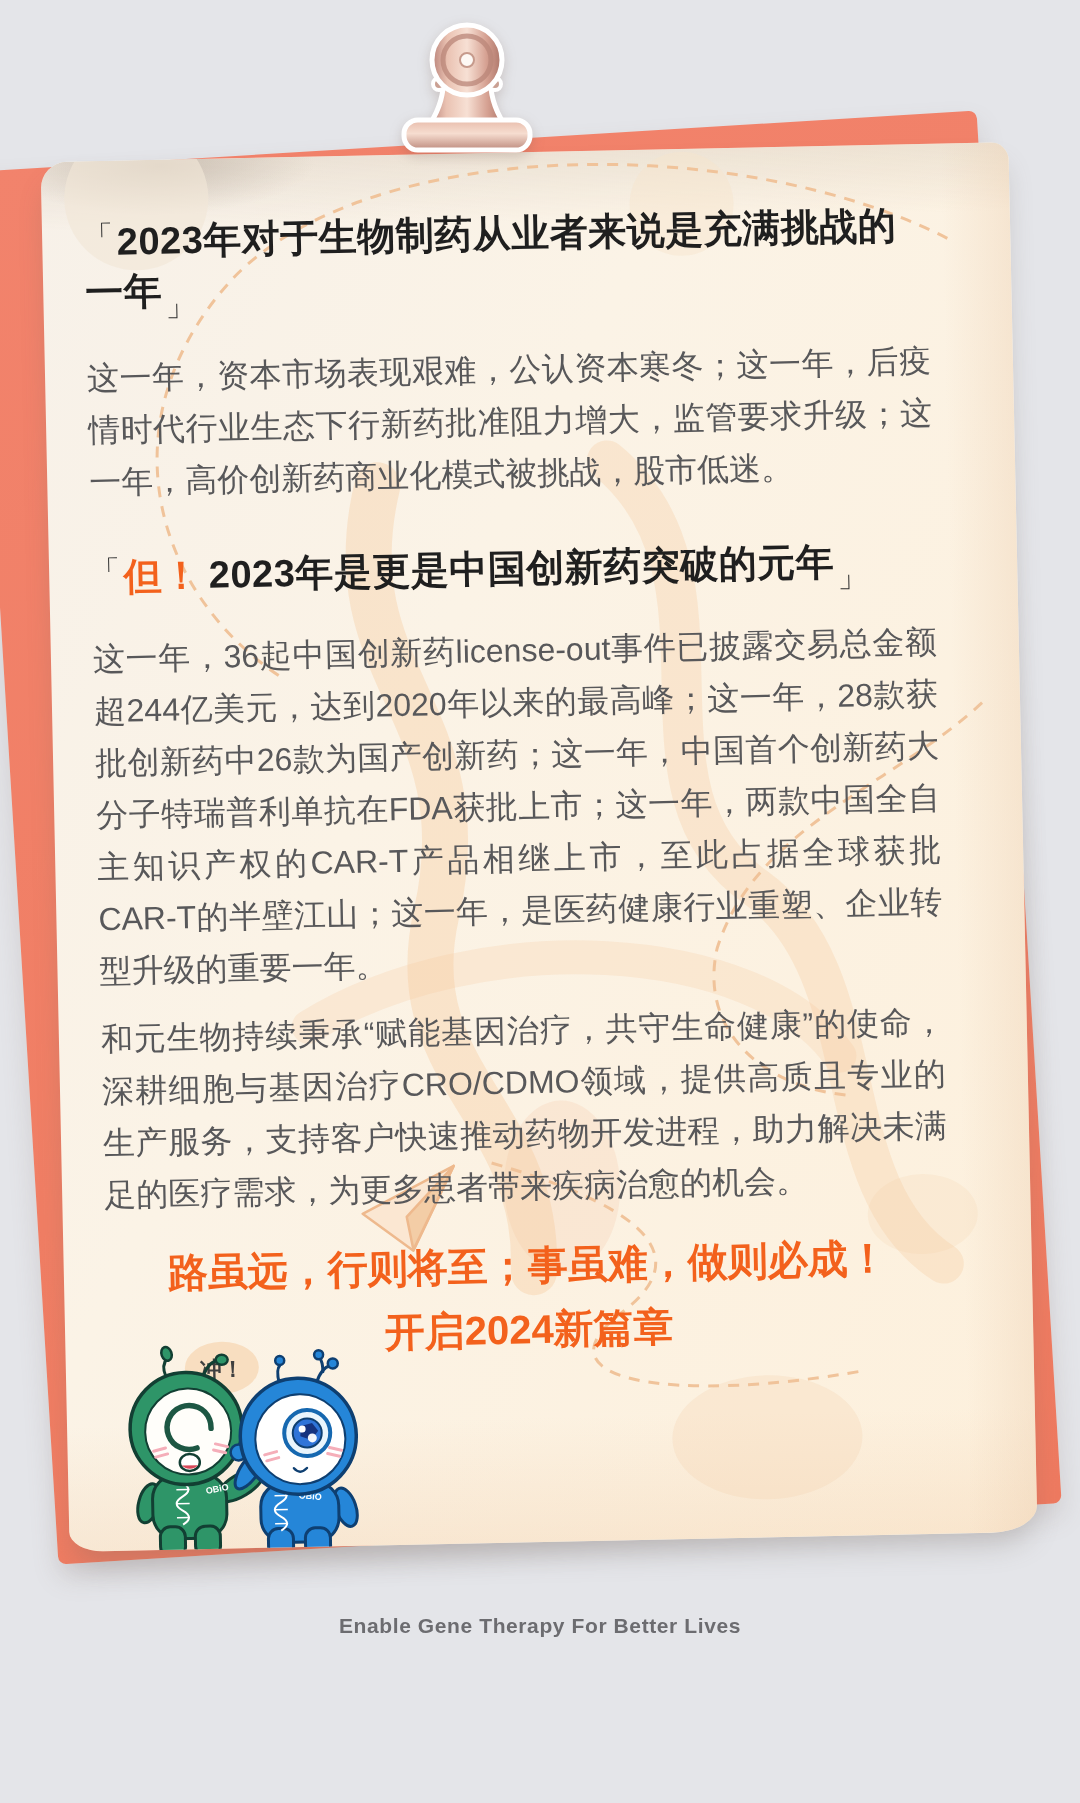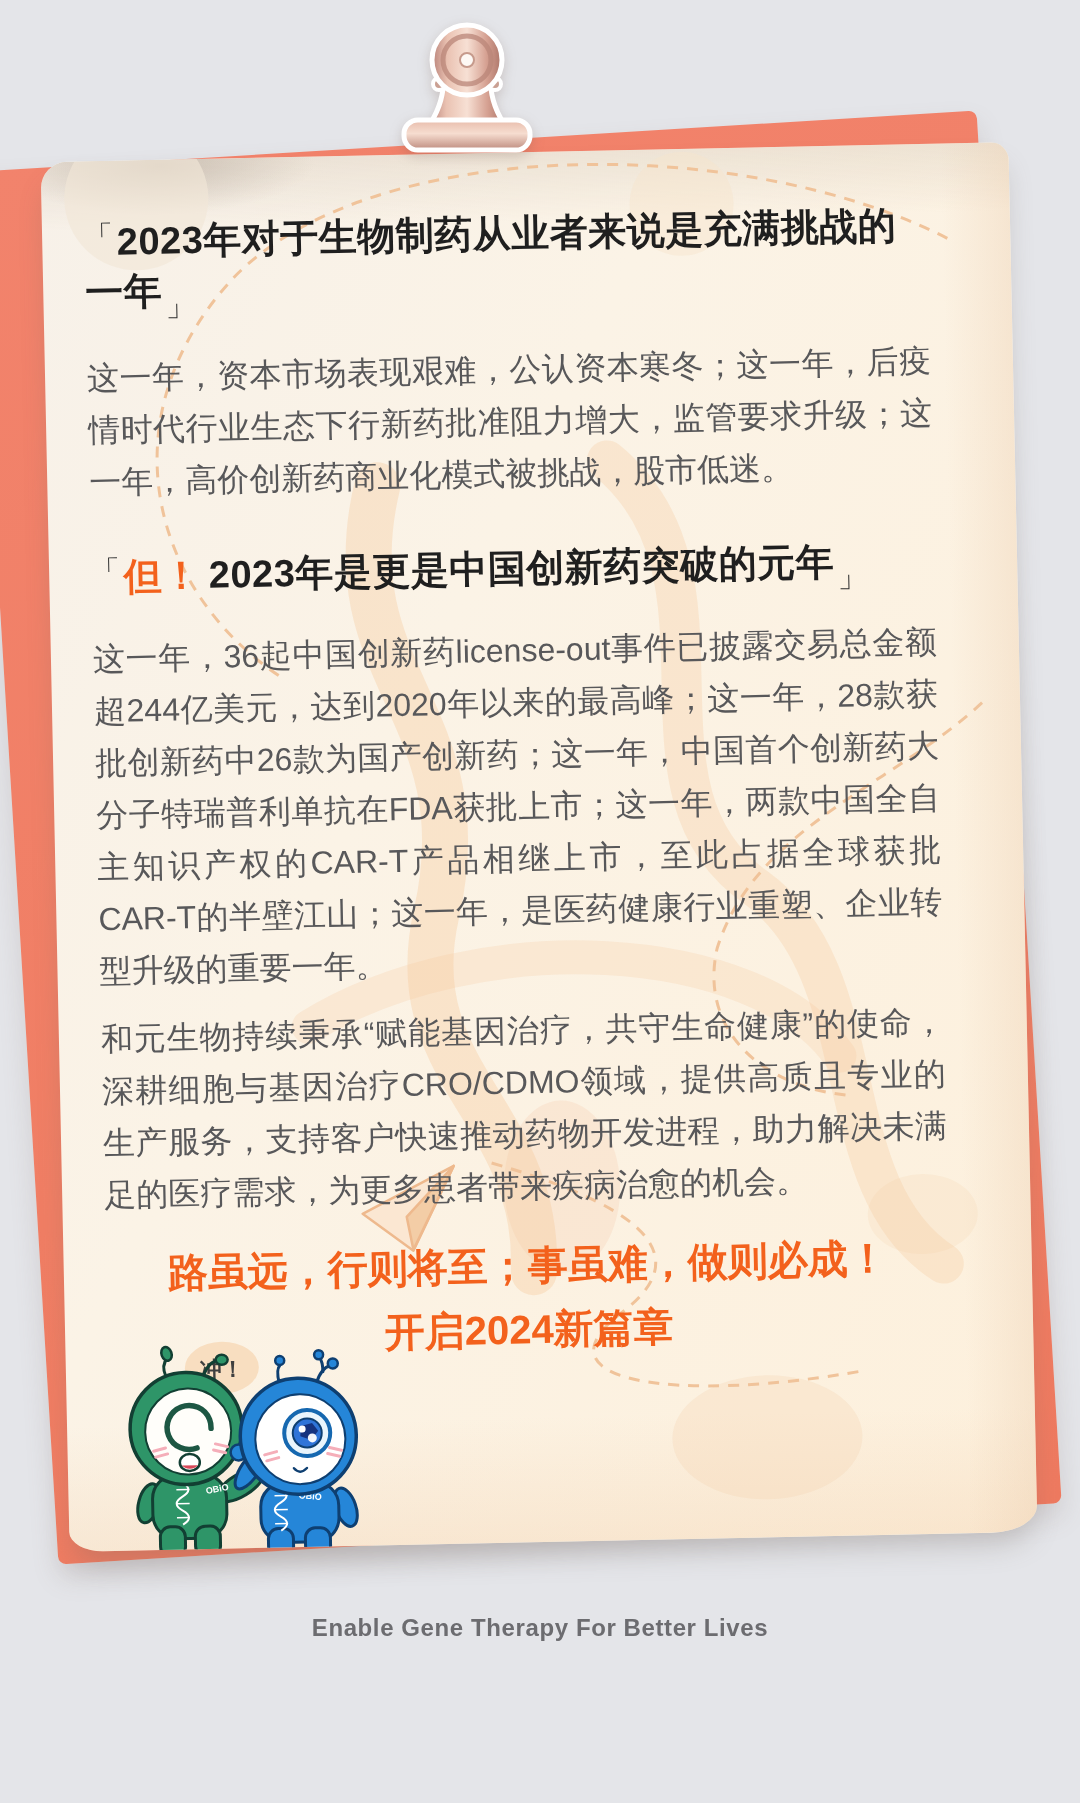--- a/index.html
+++ b/index.html
@@ -55,21 +55,21 @@
   .body-p{font-size:32px;line-height:52px;color:#58585a;text-align:justify;margin:20px 0 0 0;}
   .ttl2{margin-top:38px;}
   .p-tight{margin-top:16px;}
   .slogan{font-size:40px;line-height:50px;font-weight:800;color:#f3611c;text-align:center;margin:28px 0 0 0;}
   .slogan2{margin-top:14px;}
   
   .mascots{position:absolute;left:34px;bottom:-2px;width:280px;height:215px;z-index:6;}
   
   .footer{position:absolute;left:0;right:0;top:1598px;text-align:center;z-index:3;}
   .footer-cn{font-family:"DejaVu Serif", serif;font-size:46px;font-weight:700;color:#6c6c70;letter-spacing:8px;}
-  .footer-en{margin-top:16px;font-size:24px;font-weight:600;color:#6c6c70;letter-spacing:.6px;}
+  .footer-en{margin-top:16px;font-size:21px;font-weight:600;color:#6c6c70;letter-spacing:.6px;}
 </style>
 </head>
 <body>
 
 <div class="stage">
 
   <div class="card"></div>
 
   <div class="paper">
 

